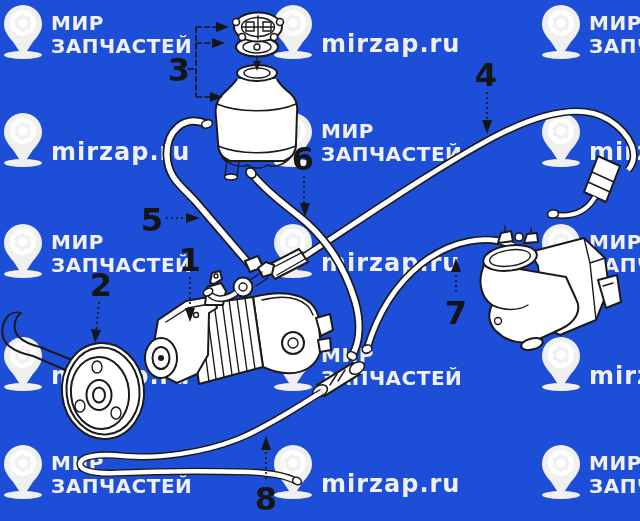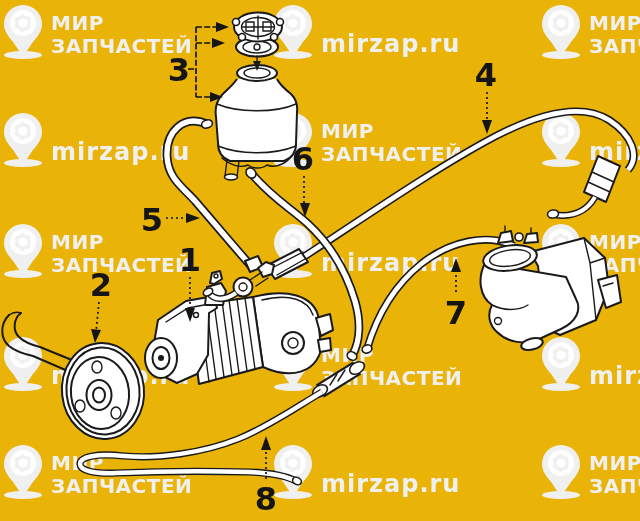--- a/index.html
+++ b/index.html
@@ -1,16 +1,16 @@
 <!DOCTYPE html>
 <html><head>
 <meta charset="utf-8">
 <style>
   html,body{margin:0;padding:0;background:#ffffff;}
-  .stage{position:relative;width:640px;height:521px;background:#eab308;overflow:hidden;
+  .stage{position:relative;width:640px;height:521px;background:#1d4ed8;overflow:hidden;
          font-family:"DejaVu Sans",sans-serif;}
   svg{display:block;}
   
   .pf{fill:#f0f0f0;}
   .wm-brand{font-family:"DejaVu Sans",sans-serif;font-weight:700;font-size:20px;
             fill:#f0f0f0;letter-spacing:.5px;}
   .wm-domain{font-family:"DejaVu Sans",sans-serif;font-weight:700;font-size:24px;
              fill:#f0f0f0;letter-spacing:1px;}
   
   .ln{stroke:#1a1a1a;stroke-width:2;fill:none;stroke-linecap:round;stroke-linejoin:round;}

